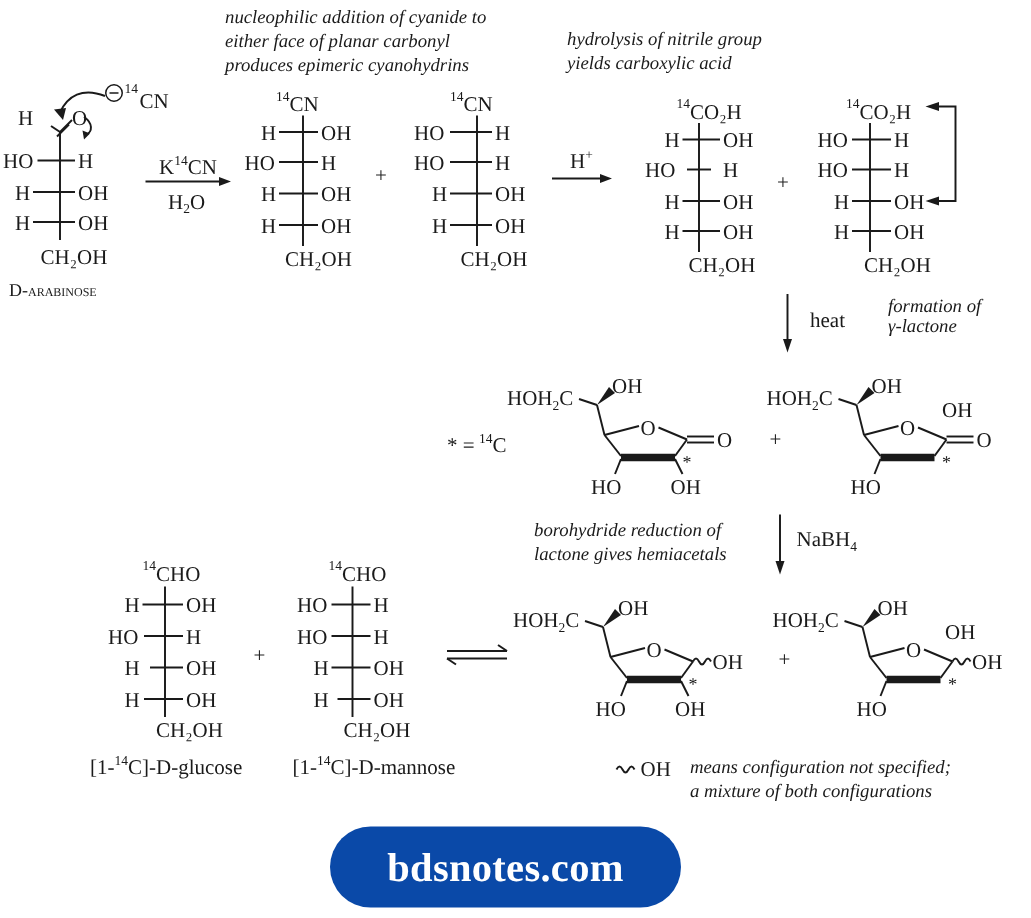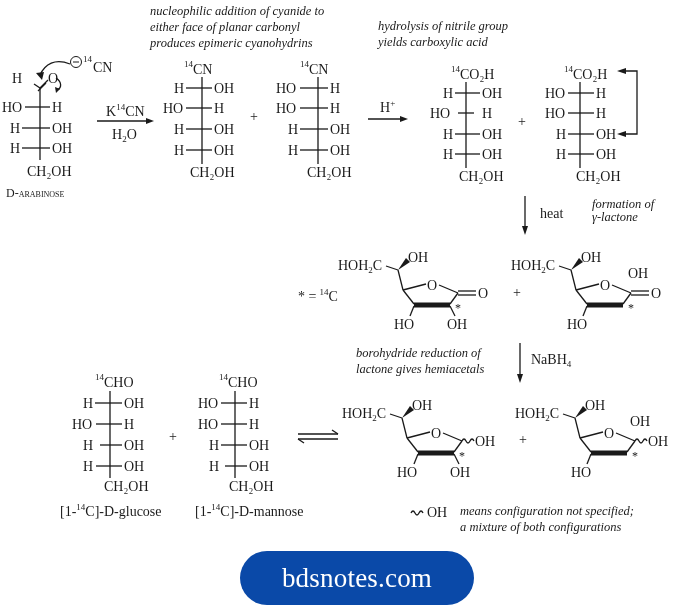--- a/index.html
+++ b/index.html
@@ -9,24 +9,24 @@
   svg text { font-family:"Liberation Serif","DejaVu Serif",serif; fill:#1a1a1a; }
   .t { font-size:14px; }
   .sup { font-size:9px; }
   .sub { font-size:9px; }
   .it { font-style:italic; font-size:12.5px; }
   .sm { font-size:12px; }
   .bond { stroke:#1a1a1a; stroke-width:1.3; fill:none; }
   .thick { stroke:#1a1a1a; stroke-width:5; fill:none; stroke-linecap:butt; }
   .arrowhead { fill:#1a1a1a; }
   .brand {
-    position:absolute; left:240px; top:551px; width:234px; height:54px;
+    position:absolute; left:220px; top:551px; width:234px; height:54px;
     background:#0a49a8; border-radius:27px; color:#ffffff;
     display:flex; align-items:center; justify-content:center;
-    font-family:"Liberation Serif","DejaVu Serif",serif; font-size:27px; font-weight:normal;
+    font-family:"Liberation Serif","DejaVu Serif",serif; font-size:27px; font-weight:bold;
     letter-spacing:0.2px;
   }
 </style>
 </head>
 <body>
 
 <svg class="diagram" viewBox="0 0 687 612" xmlns="http://www.w3.org/2000/svg">
 
   <g>
     <text class="it" x="150" y="15">nucleophilic addition of cyanide to</text>

